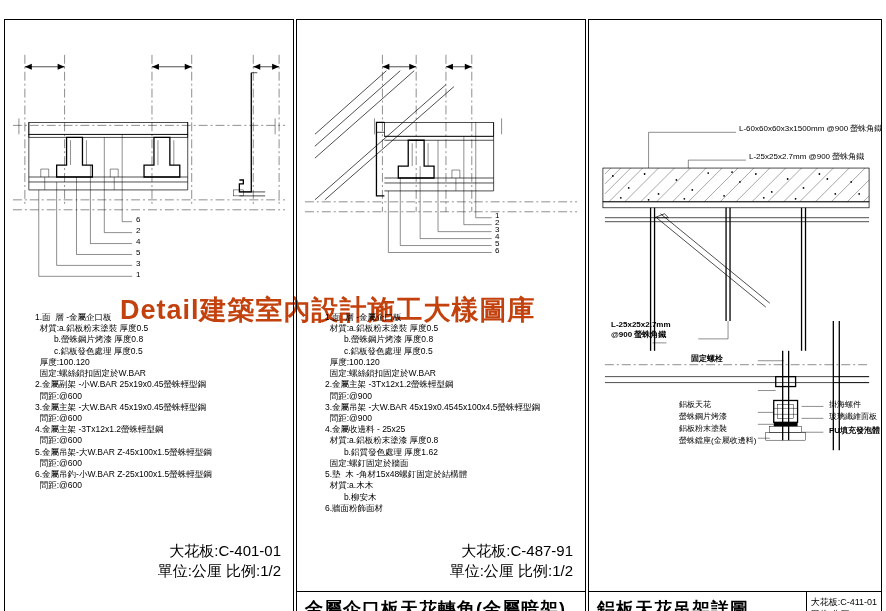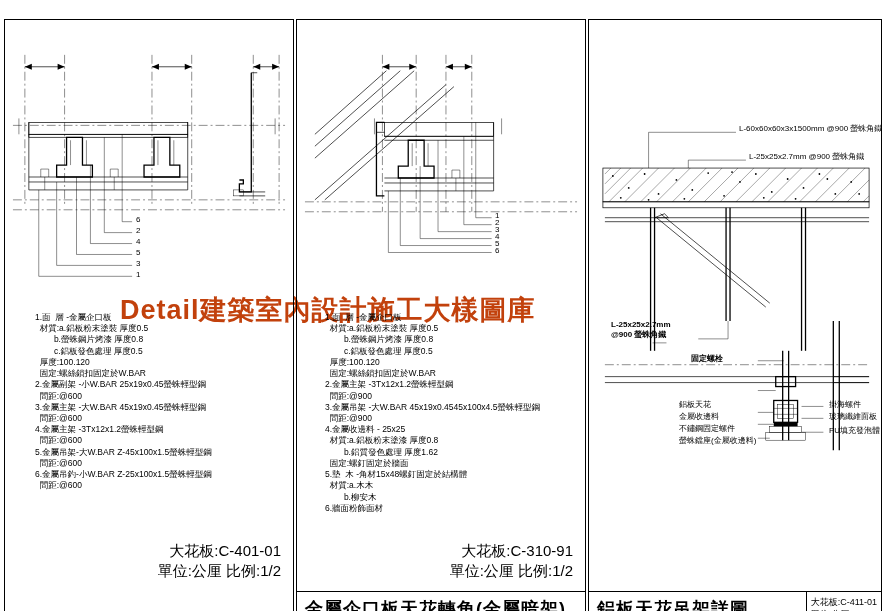--- a/index.html
+++ b/index.html
@@ -301,21 +301,21 @@
   間距:@900
 4.金屬收邊料 - 25x25
   材質:a.鋁板粉末塗漆 厚度0.8
         b.鋁質發色處理 厚度1.62
   固定:螺釘固定於牆面
 5.墊  木 -角材15x48螺釘固定於結構體
   材質:a.木木
         b.柳安木
 6.牆面粉飾面材</div>
 
-    <div class="sheetref" style="right:12px; bottom:44px;">大花板:C-310-91
+    <div class="sheetref" style="right:12px; bottom:44px;">大花板:C-487-91
 單位:公厘 比例:1/2</div>
 
     <div class="titlebar">
       <div class="title-text">金屬企口板天花轉角(金屬暗架)</div>
     </div>
   </div>
 
   <div class="panel" id="panel-3">
     <svg class="draw" viewBox="0 0 294 603">
 
@@ -423,26 +423,26 @@
       <line class="lnthin" x1="110" y1="318" x2="140" y2="318"></line>
       <line class="lnthin" x1="140" y1="318" x2="140" y2="300"></line>
     </svg>
 
     <div class="leaderlabel" style="left:150px; top:104px;">L-60x60x60x3x1500mm @900 螢蛛角鐵</div>
     <div class="leaderlabel" style="left:160px; top:132px;">L-25x25x2.7mm @900 螢蛛角鐵</div>
     <div class="leaderlabel" style="left:22px; top:300px; white-space:pre;font-weight:bold;">L-25x25x2.7mm
 @900 螢蛛角鐵</div>
     <div class="leaderlabel" style="left:102px; top:334px;font-weight:bold;">固定螺栓</div>
     <div class="leaderlabel" style="left:90px; top:380px;">鋁板天花</div>
-    <div class="leaderlabel" style="left:90px; top:392px;">金屬收邊料</div>
-    <div class="leaderlabel" style="left:90px; top:404px;">不鏽鋼固定螺件</div>
+    <div class="leaderlabel" style="left:90px; top:392px;">螢蛛鋼片烤漆</div>
+    <div class="leaderlabel" style="left:90px; top:404px;">鋁板粉末塗裝</div>
     <div class="leaderlabel" style="left:90px; top:416px;">螢蛛鐺座(金屬收邊料)</div>
     <div class="leaderlabel" style="left:240px; top:380px;">掛海螺件</div>
     <div class="leaderlabel" style="left:240px; top:392px;text-align:center;">玻璃纖維面板</div>
-    <div class="leaderlabel" style="left:240px; top:406px;">PU填充發泡體</div>
+    <div class="leaderlabel" style="left:240px; top:406px;font-weight:bold;">PU填充發泡體</div>
 
     <div class="titlebar">
       <div class="title-text">鋁板天花吊架詳圖</div>
       <div class="title-code">
         <div class="codeline">大花板:C-411-01</div>
         <div class="codeline">單位:公厘</div>
       </div>
     </div>
   </div>
 

